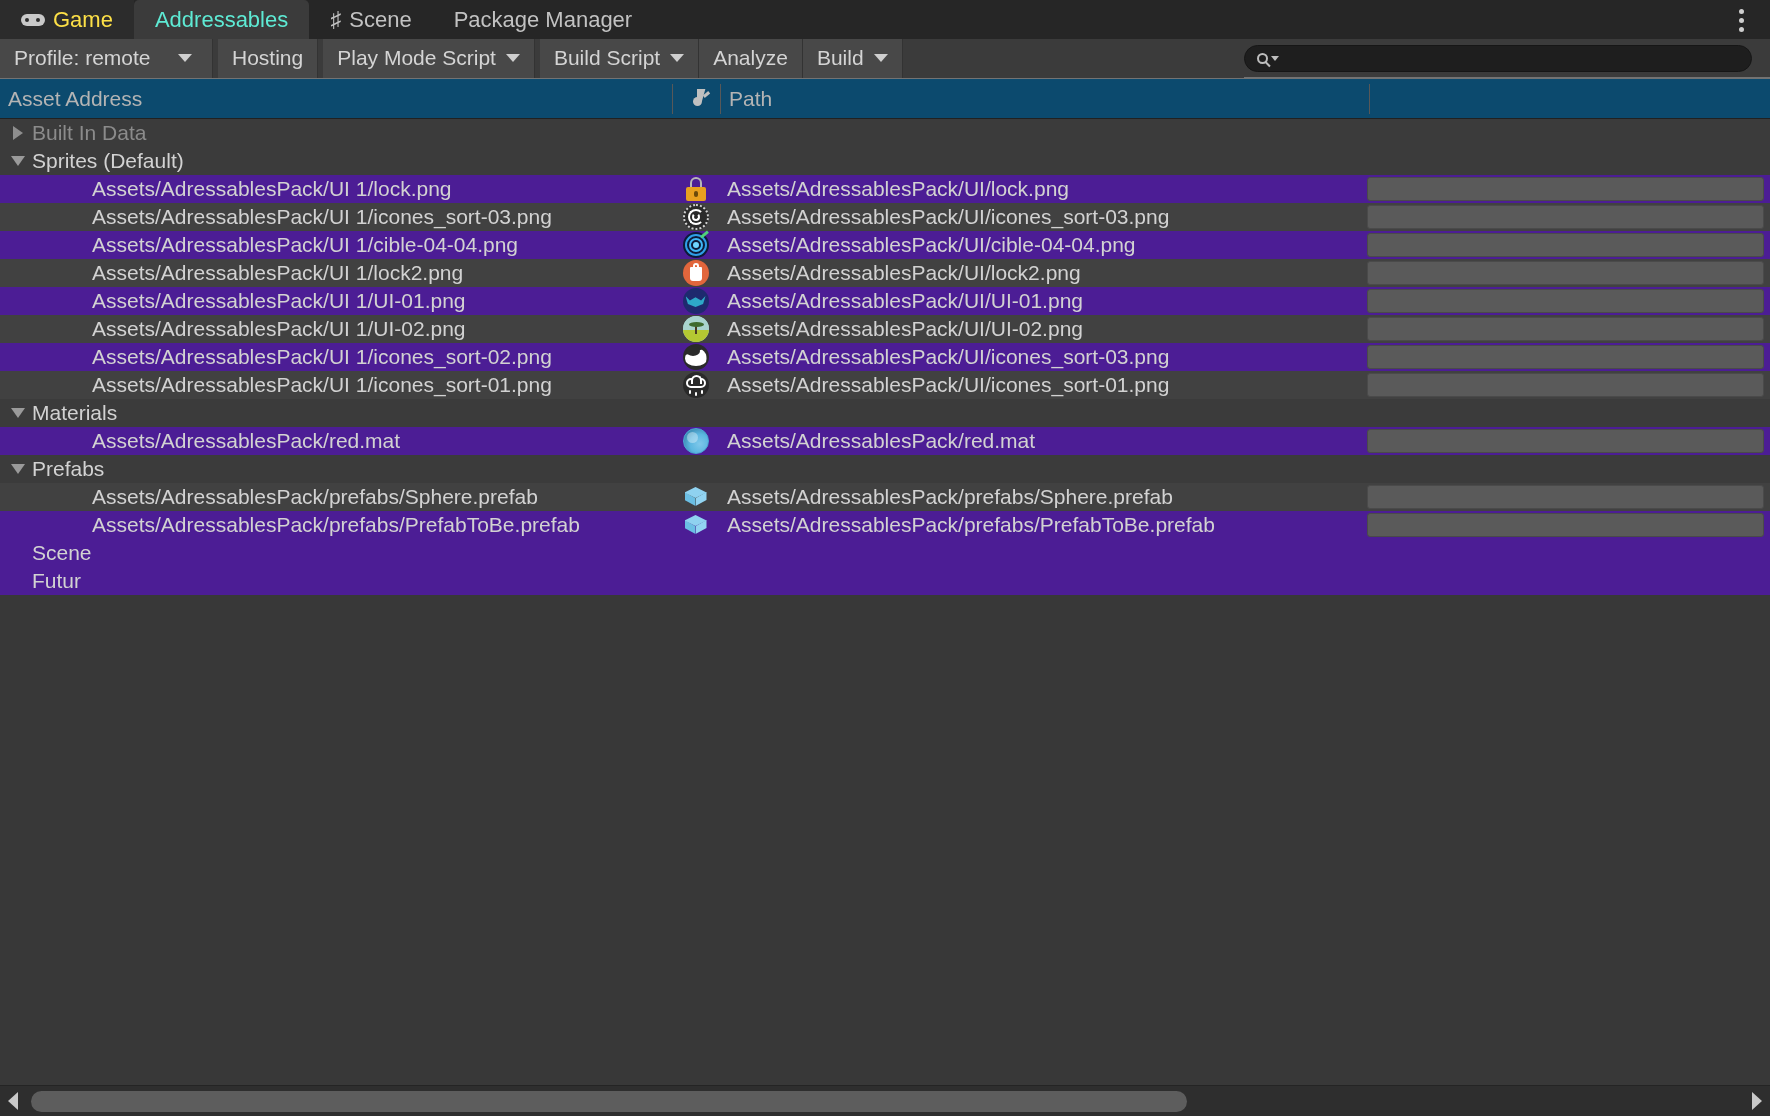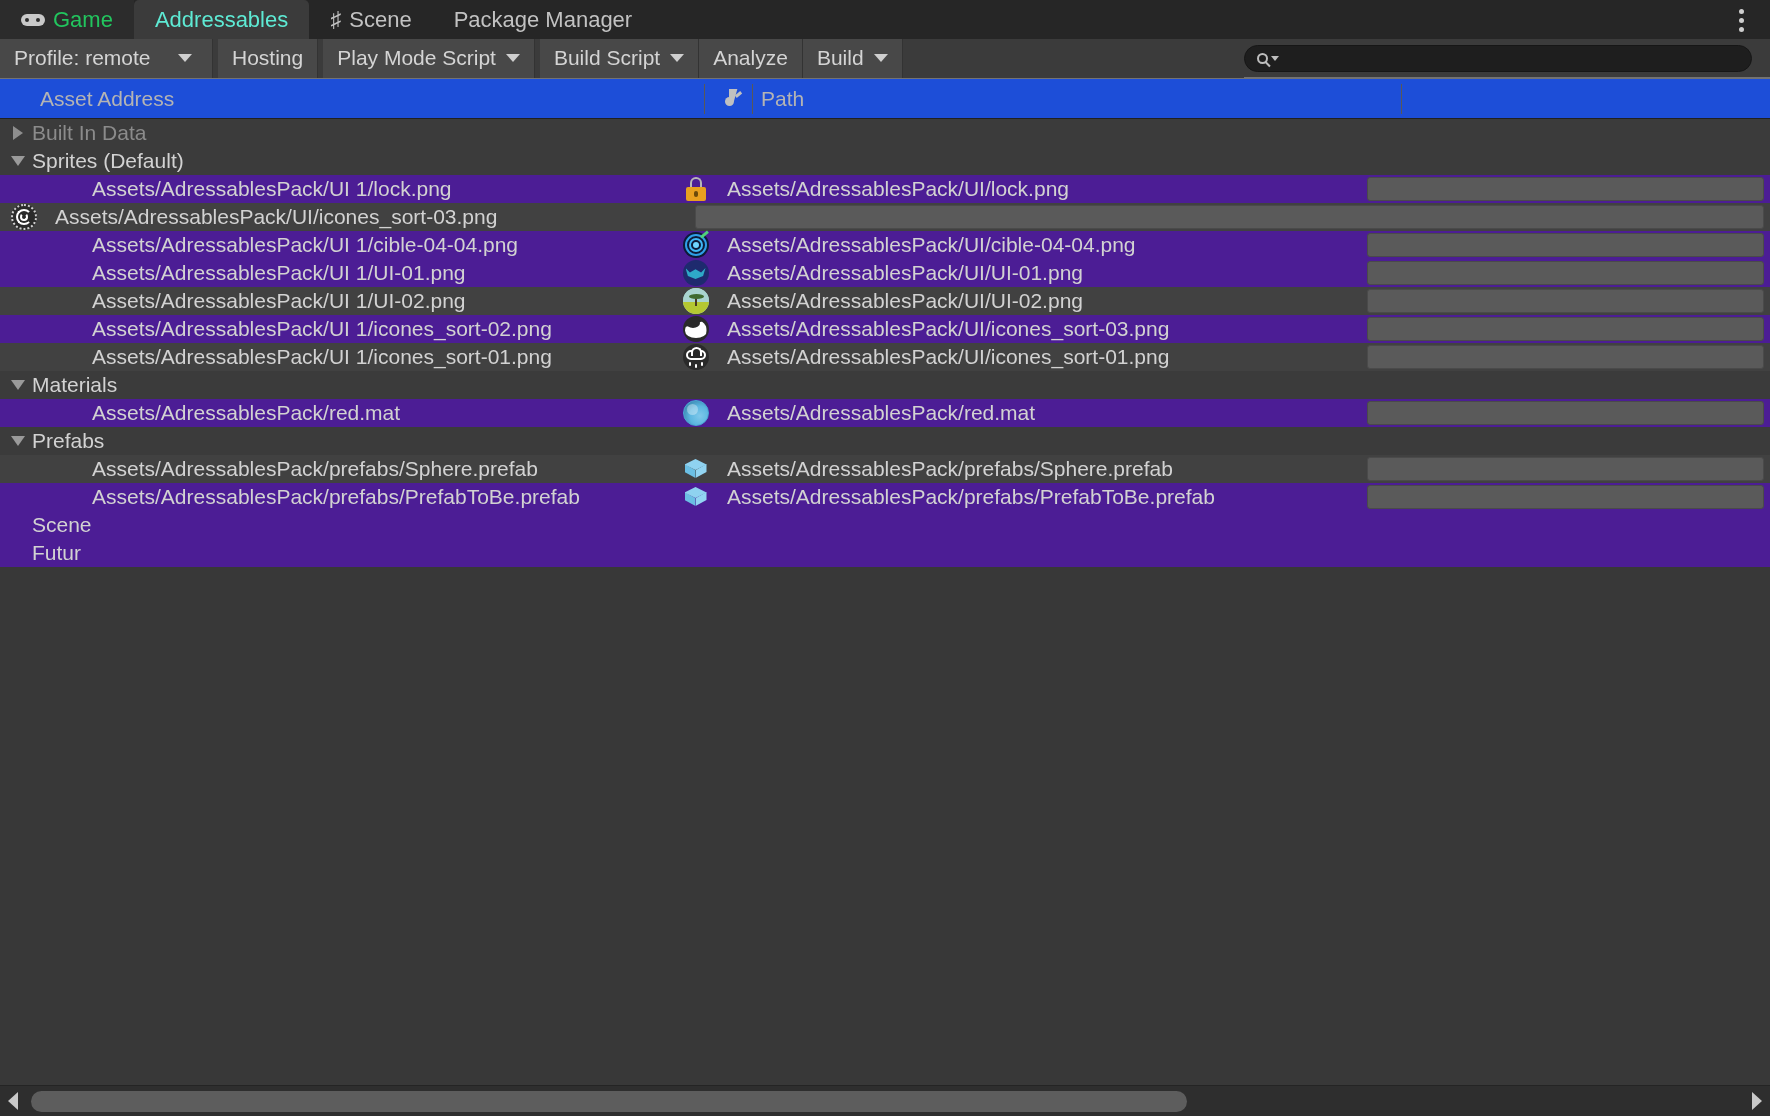--- a/index.html
+++ b/index.html
@@ -22,21 +22,21 @@
     height: 39px;
     display: flex;
     align-items: center;
     gap: 8px;
     padding: 0 21px;
     font-size: 22px;
     color: #c2c2c2;
     white-space: nowrap;
     cursor: default;
   }
-  .tab.inactive { background: #2c2c2c; color: #22c55e; }
+  .tab.inactive { background: #2c2c2c; color: #fde047; }
   .tab.active {
     background: #3b3b3b;
     color: #5eead4;
     border-top-left-radius: 5px;
     border-top-right-radius: 5px;
   }
   .tab.plain { background: #262626; }
 
   .gamepad-icon { display: inline-block; width: 24px; height: 15px; position: relative; }
   .gamepad-icon .body {
@@ -110,26 +110,25 @@
   .mini-caret {
     width: 0; height: 0;
     border-left: 4px solid transparent;
     border-right: 4px solid transparent;
     border-top: 5px solid #bdbdbd;
   }
 
   
   .colhead {
     height: 40px;
-    background: #1d4ed8;
+    background: #0c4a6e;
     display: flex;
     align-items: center;
     border-bottom: 1px solid #212121;
     position: relative;
-    padding-left: 32px;
   }
   .colhead .ch {
     display: flex; align-items: center;
     height: 40px;
     font-size: 21px;
     color: #b4b4b4;
     padding-left: 8px;
     cursor: default;
   }
   .ch-divider { width: 1px; height: 30px; background: #585858; }
@@ -449,20 +448,23 @@
           <span class="bodyb"></span>
           <span class="kh"></span>
         </span>
       </div>
       <div class="cell-path">Assets/AdressablesPack/UI/lock.png</div>
       <div class="cell-labels">
         <div class="label-btn"></div>
       </div>
     </div>
     <div class="row shade-b">
+      <div class="cell-addr indent-1">
+        <span>Assets/AdressablesPack/UI 1/icones_sort-03.png</span>
+      </div>
       <div class="cell-icon">
         <span class="ico ico-spiral">
           <span class="rim"></span>
           <span class="s1"></span>
           <span class="s2"></span>
         </span>
       </div>
       <div class="cell-path">Assets/AdressablesPack/UI/icones_sort-03.png</div>
       <div class="cell-labels">
         <div class="label-btn"></div>
@@ -474,20 +476,35 @@
       </div>
       <div class="cell-icon">
         <span class="ico ico-target">
           <span class="r1"></span>
           <span class="r2"></span>
           <span class="r3"></span>
           <span class="dart"></span>
         </span>
       </div>
       <div class="cell-path">Assets/AdressablesPack/UI/cible-04-04.png</div>
+      <div class="cell-labels">
+        <div class="label-btn"></div>
+      </div>
+    </div>
+    <div class="row shade-b">
+      <div class="cell-addr indent-1">
+        <span>Assets/AdressablesPack/UI 1/lock2.png</span>
+      </div>
+      <div class="cell-icon">
+        <span class="ico ico-lock2">
+          <span class="hdl"></span>
+          <span class="bag"></span>
+        </span>
+      </div>
+      <div class="cell-path">Assets/AdressablesPack/UI/lock2.png</div>
       <div class="cell-labels">
         <div class="label-btn"></div>
       </div>
     </div>
     <div class="row shade-a">
       <div class="cell-addr indent-1">
         <span>Assets/AdressablesPack/UI 1/UI-01.png</span>
       </div>
       <div class="cell-icon">
         <span class="ico ico-bat">

